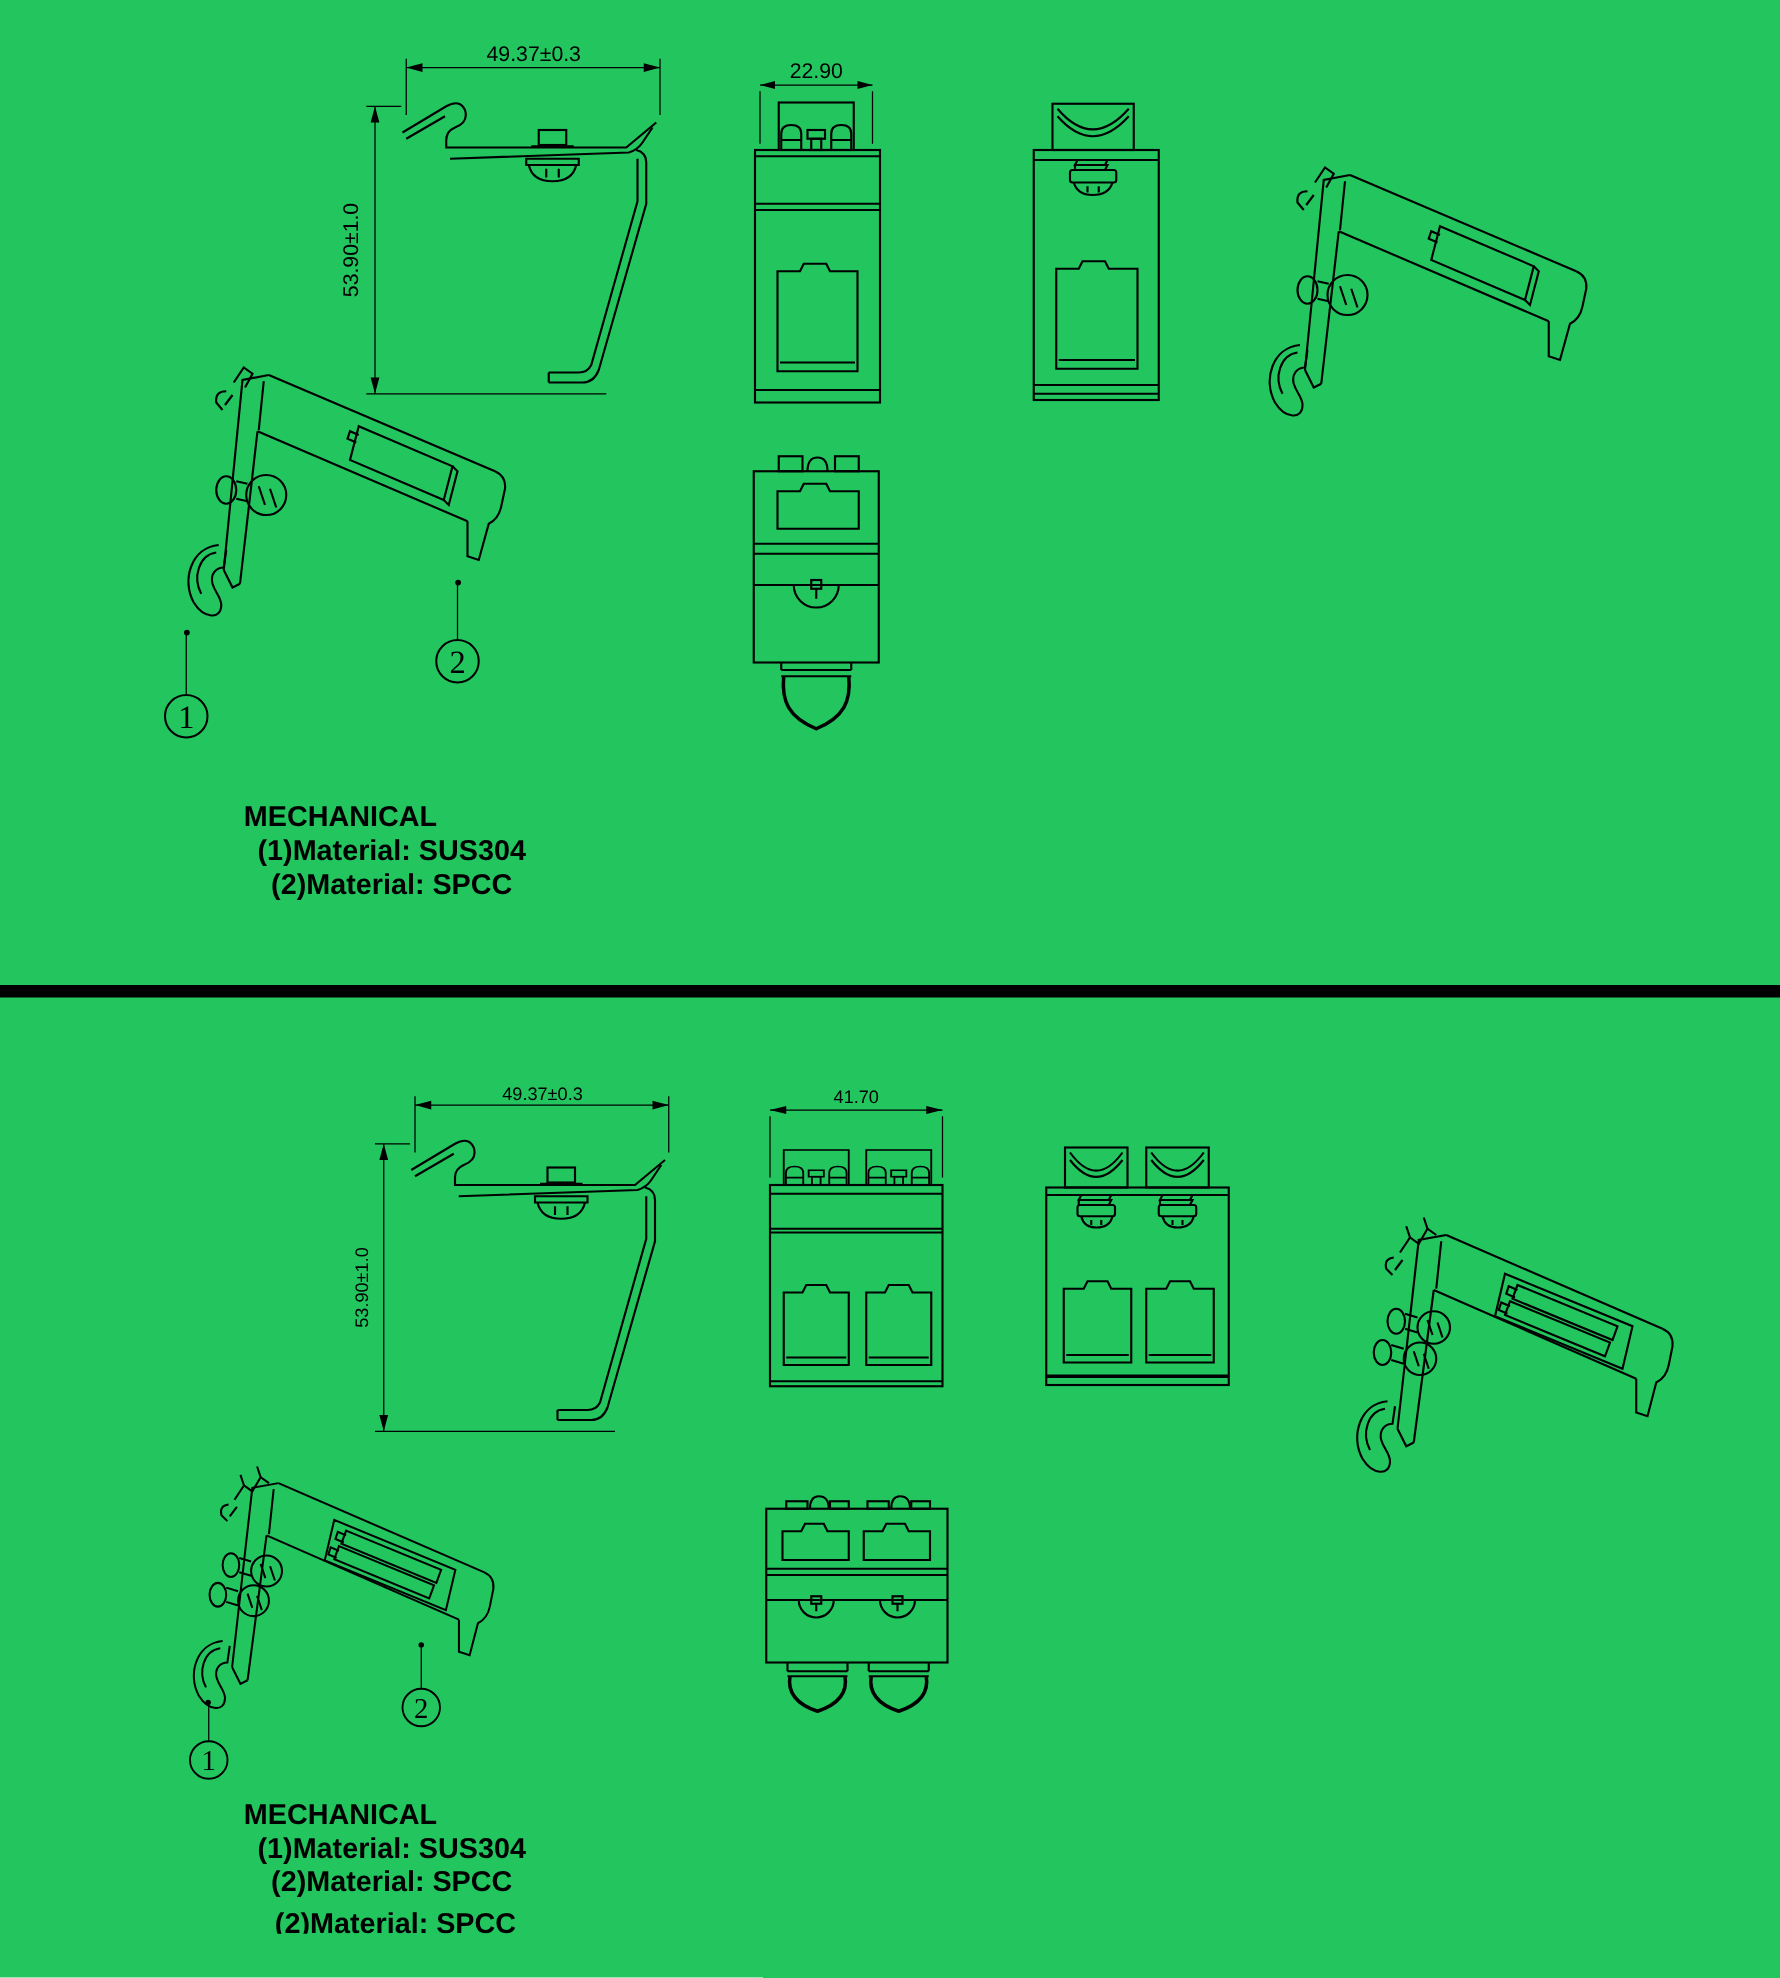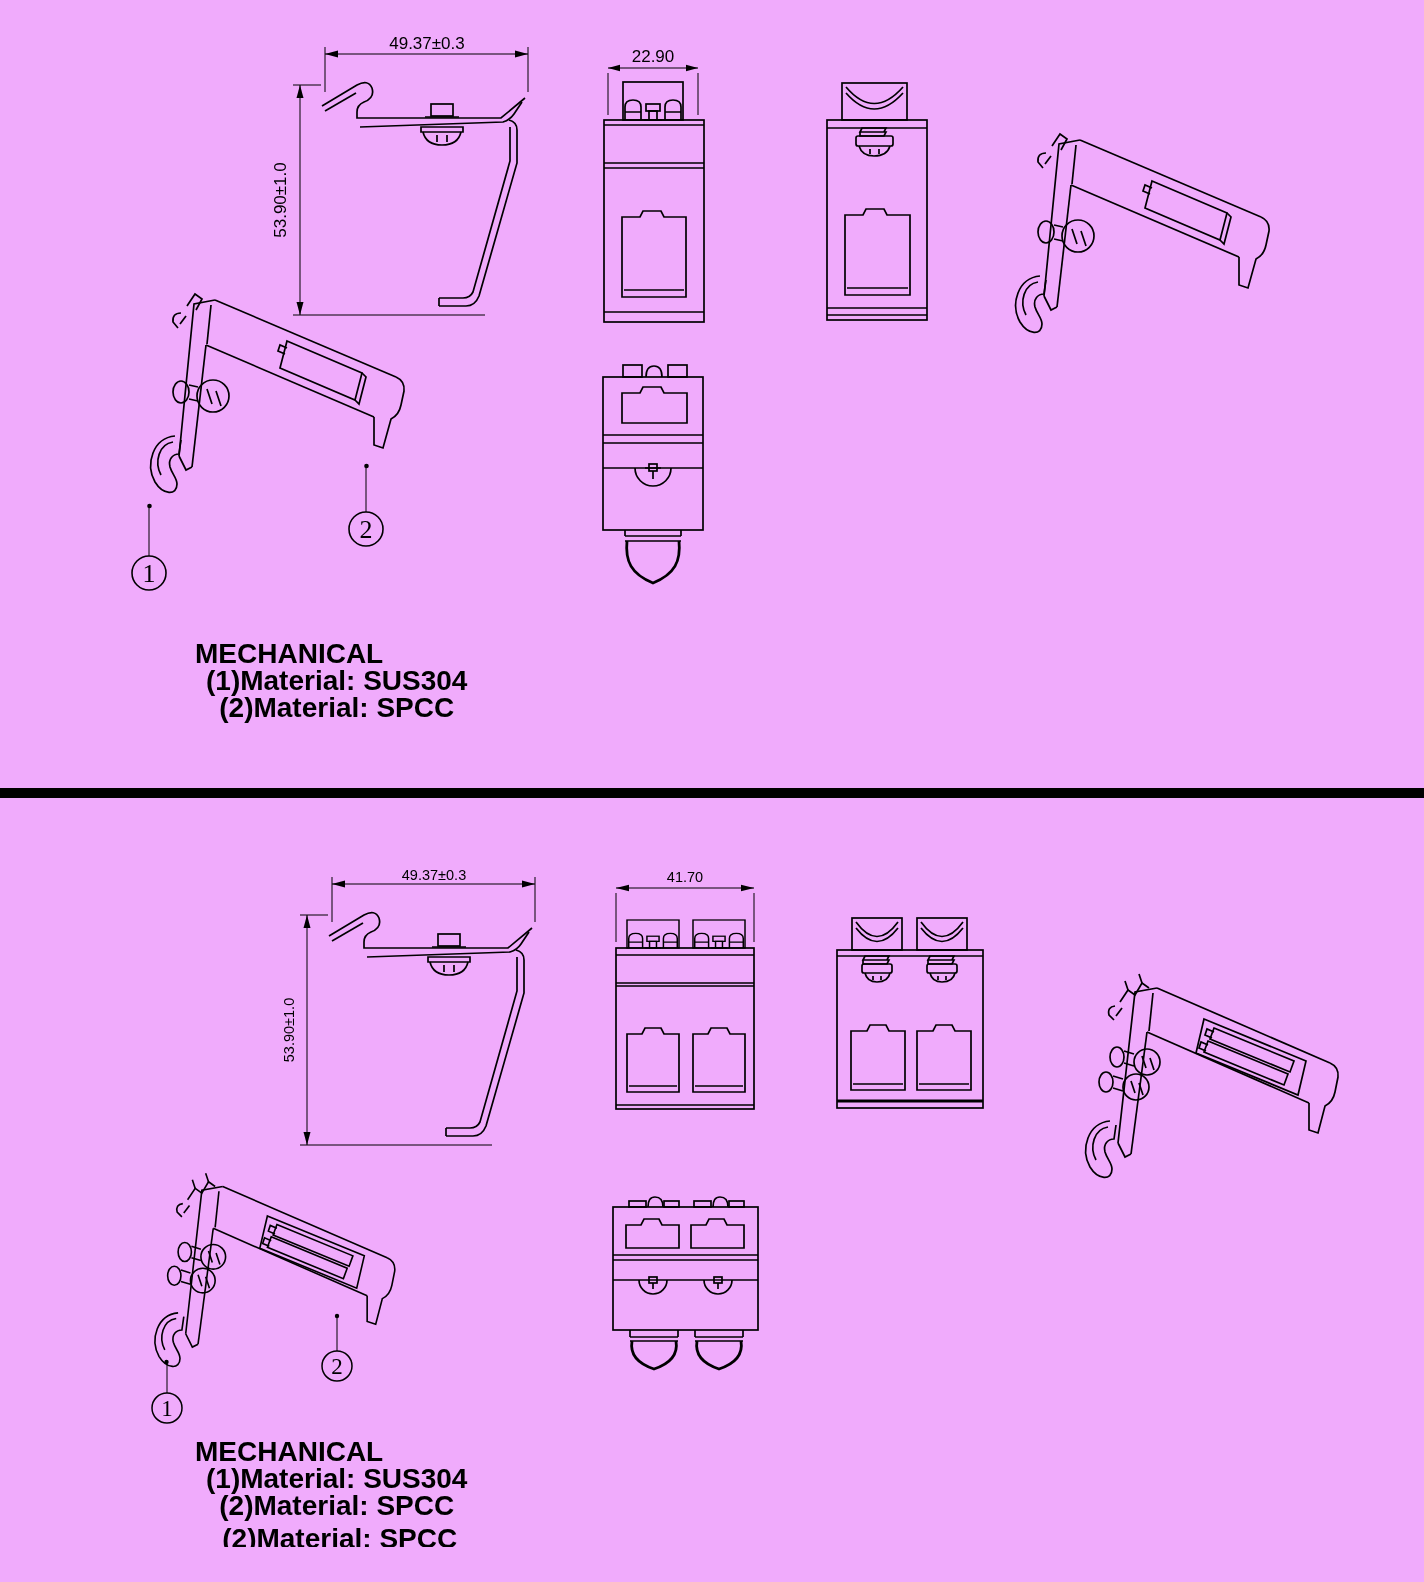--- a/index.html
+++ b/index.html
@@ -1,29 +1,29 @@
 <!DOCTYPE html>
 <html><head>
 <meta charset="utf-8">
 <style>
   html,body{margin:0;padding:0;background:#fff;}
-  #canvas{position:relative;width:1424px;height:1582px;background:#f0abfc;overflow:hidden;
+  #canvas{position:relative;width:1424px;height:1582px;background:#22c55e;overflow:hidden;
           font-family:"Liberation Sans",sans-serif;}
   .abs{position:absolute;}
   
   .s{stroke:#000;fill:none;stroke-width:1.7px;}
   .s2{stroke:#000;fill:none;stroke-width:2.8px;}
   .d{stroke:#000;fill:none;stroke-width:1px;}
   .f{fill:#000;stroke:none;}
   text.dim{font-family:"Liberation Sans",sans-serif;fill:#000;}
   .t17{font-size:17px;}
   .t14{font-size:14.5px;}
   .mid{text-anchor:middle;}
   text.cnum{font-family:"Liberation Serif","DejaVu Serif",serif;fill:#000;text-anchor:middle;}
-  .notes{position:absolute;color:#000;font-weight:bold;font-size:28px;line-height:27px;}
+  .notes{position:absolute;color:#000;font-weight:bold;font-size:23px;line-height:27px;}
   .notes .nline{margin-left:11px;text-align:center;}
   .notes .nline3{margin-left:17px;margin-top:6px;height:22px;overflow:hidden;}
   .divider{position:absolute;left:0;width:1424px;height:10px;background:#000;}
 </style>
 </head>
 <body>
 
 <div id="canvas">
 
   <svg class="abs" width="0" height="0" aria-hidden="true">

